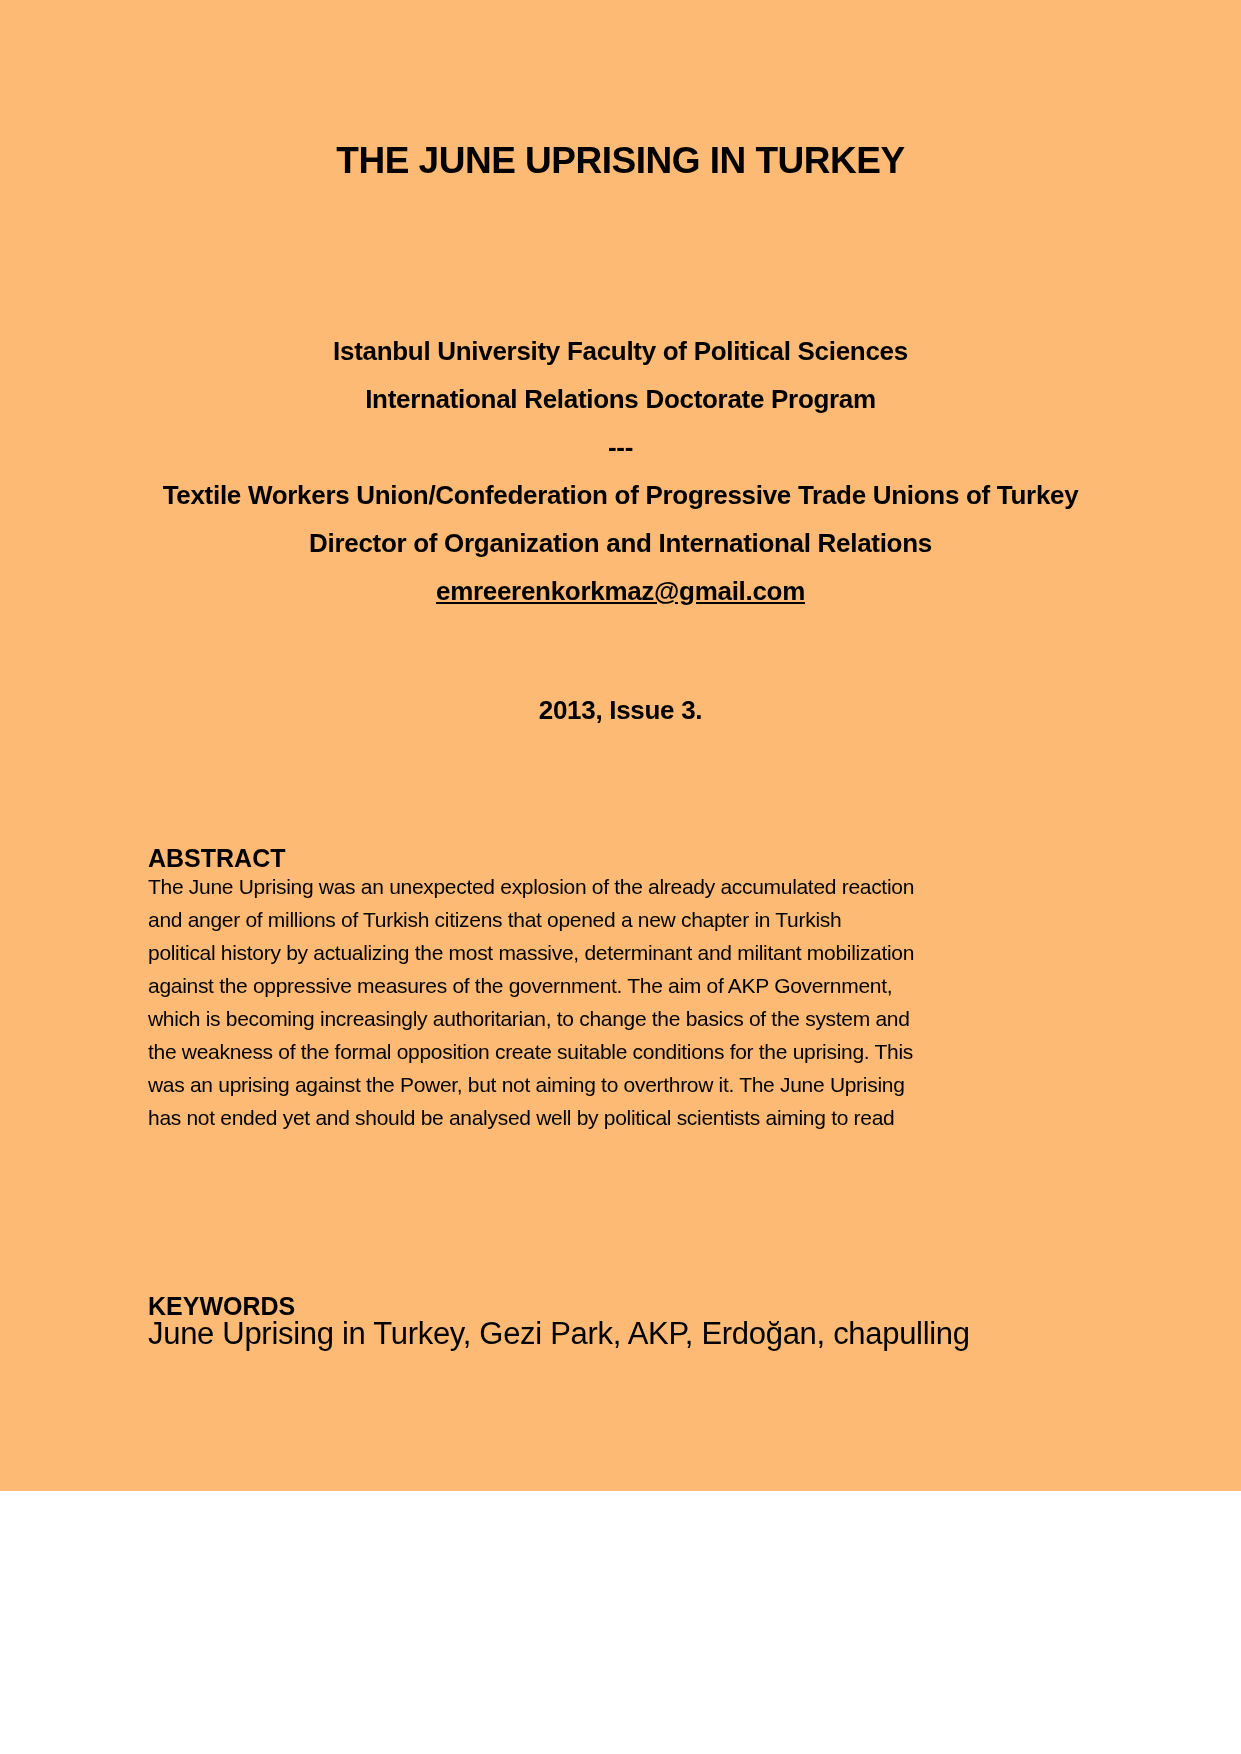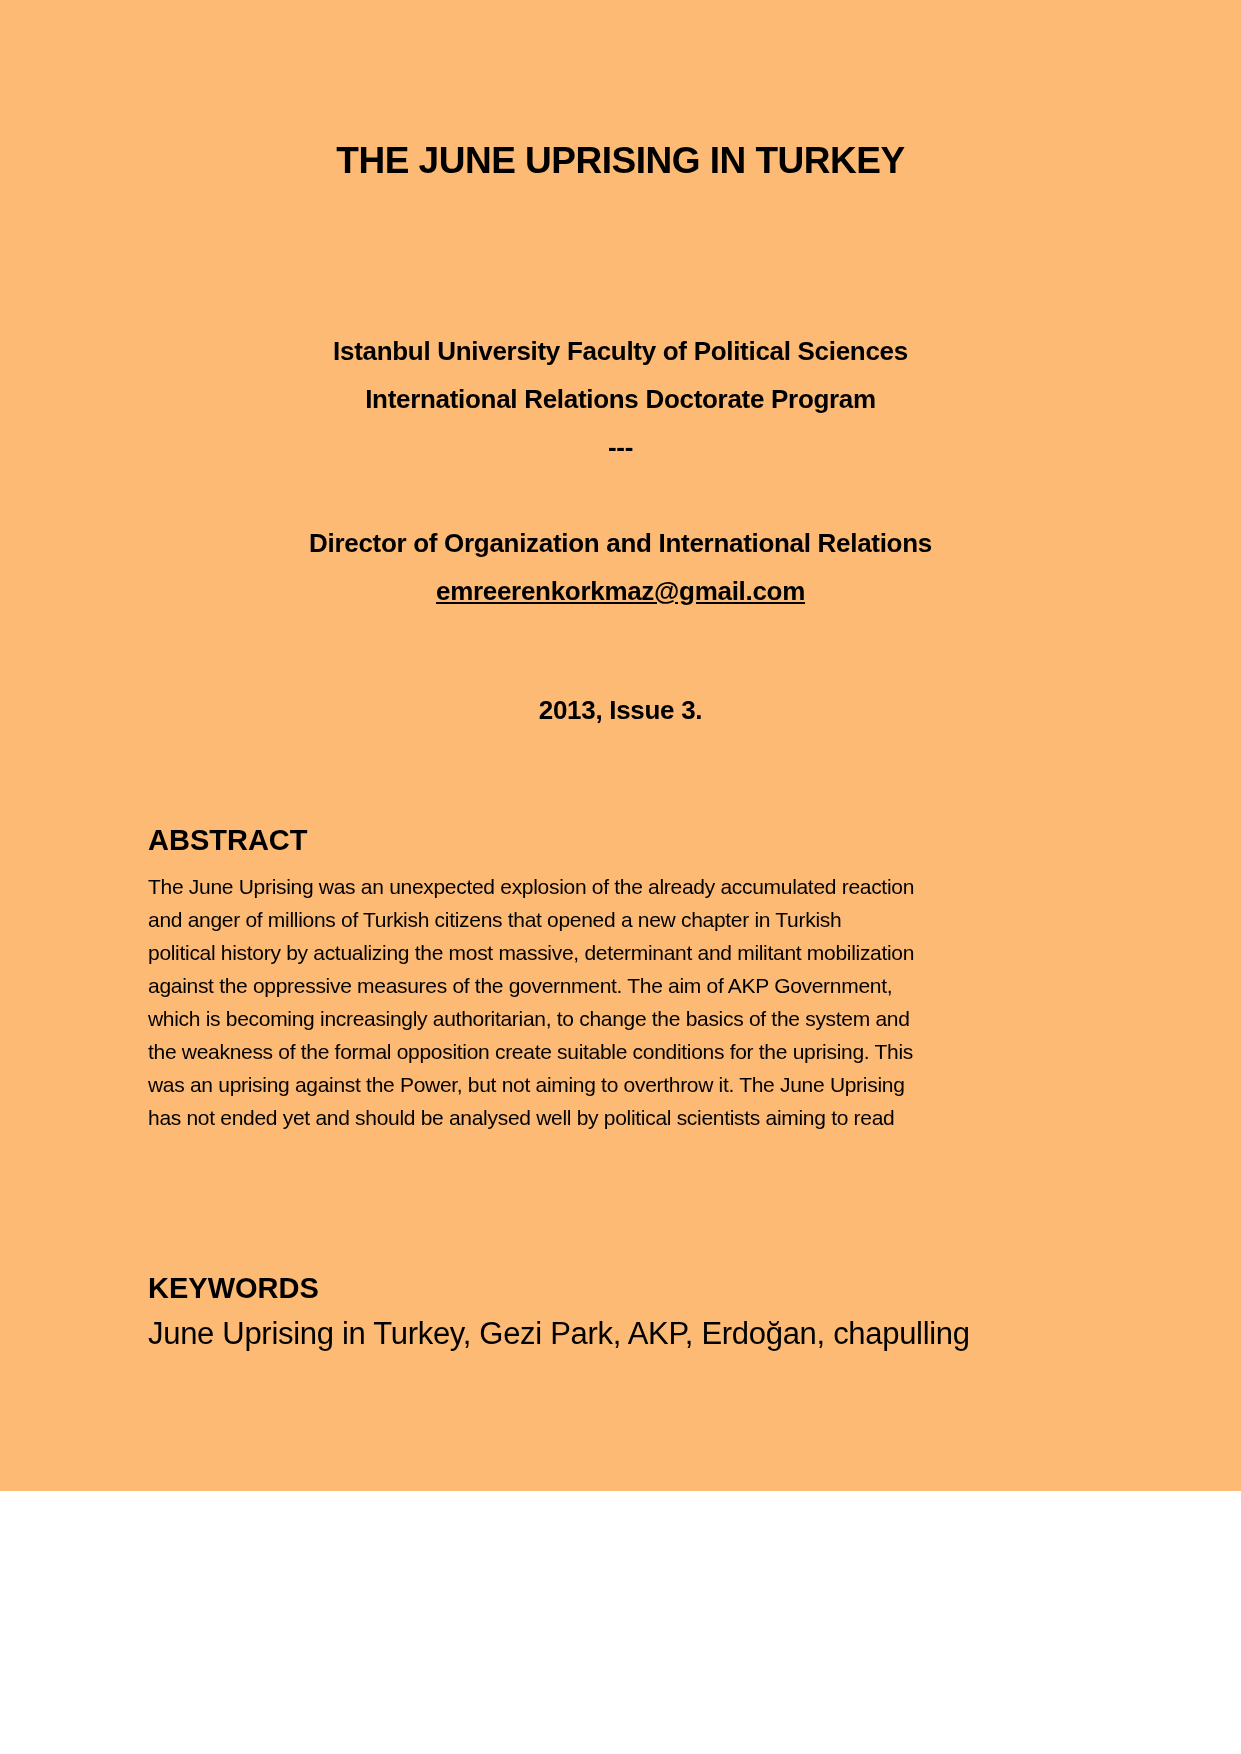--- a/index.html
+++ b/index.html
@@ -42,24 +42,25 @@
   .email-link {
     color: #000000;
     text-decoration: underline;
     font-weight: bold;
     cursor: pointer;
   }
   .pub1 { top: 660px; }
   .pub2 { top: 695px; }
 
   .section-heading {
-    font-size: 29px;
+    font-size: 25px;
     line-height: 31px;
     font-weight: bold;
     text-align: left;
+    margin-top: 18px;
   }
   .abstract-heading { top: 825px; }
   .abstract-body {
     top: 870px;
     font-size: 21px;
     letter-spacing: -0.3px;
   }
   .abstract-body .line {
     height: 33px;
     line-height: 33px;
@@ -80,20 +81,21 @@
 
   <div class="abs center b title">THE JUNE UPRISING IN TURKEY</div>
 
 
   <div class="abs center b hline affil2">International Relations Doctorate Program</div>
 
   <div class="abs center b hline affil1">Istanbul University Faculty of Political Sciences</div>
 
   <div class="abs center b hline dashes">---</div>
 
+  <div class="abs center b hline affil3">Textile Workers Union/Confederation of Progressive Trade Unions of Turkey</div>
 
   <div class="abs center b hline affil4">Director of Organization and International Relations</div>
 
   <div class="abs center hline email-line">
     <span class="email-link">emreerenkorkmaz@gmail.com</span>
   </div>
 
 
   <div class="abs center b hline pub2">2013, Issue 3.</div>
 

